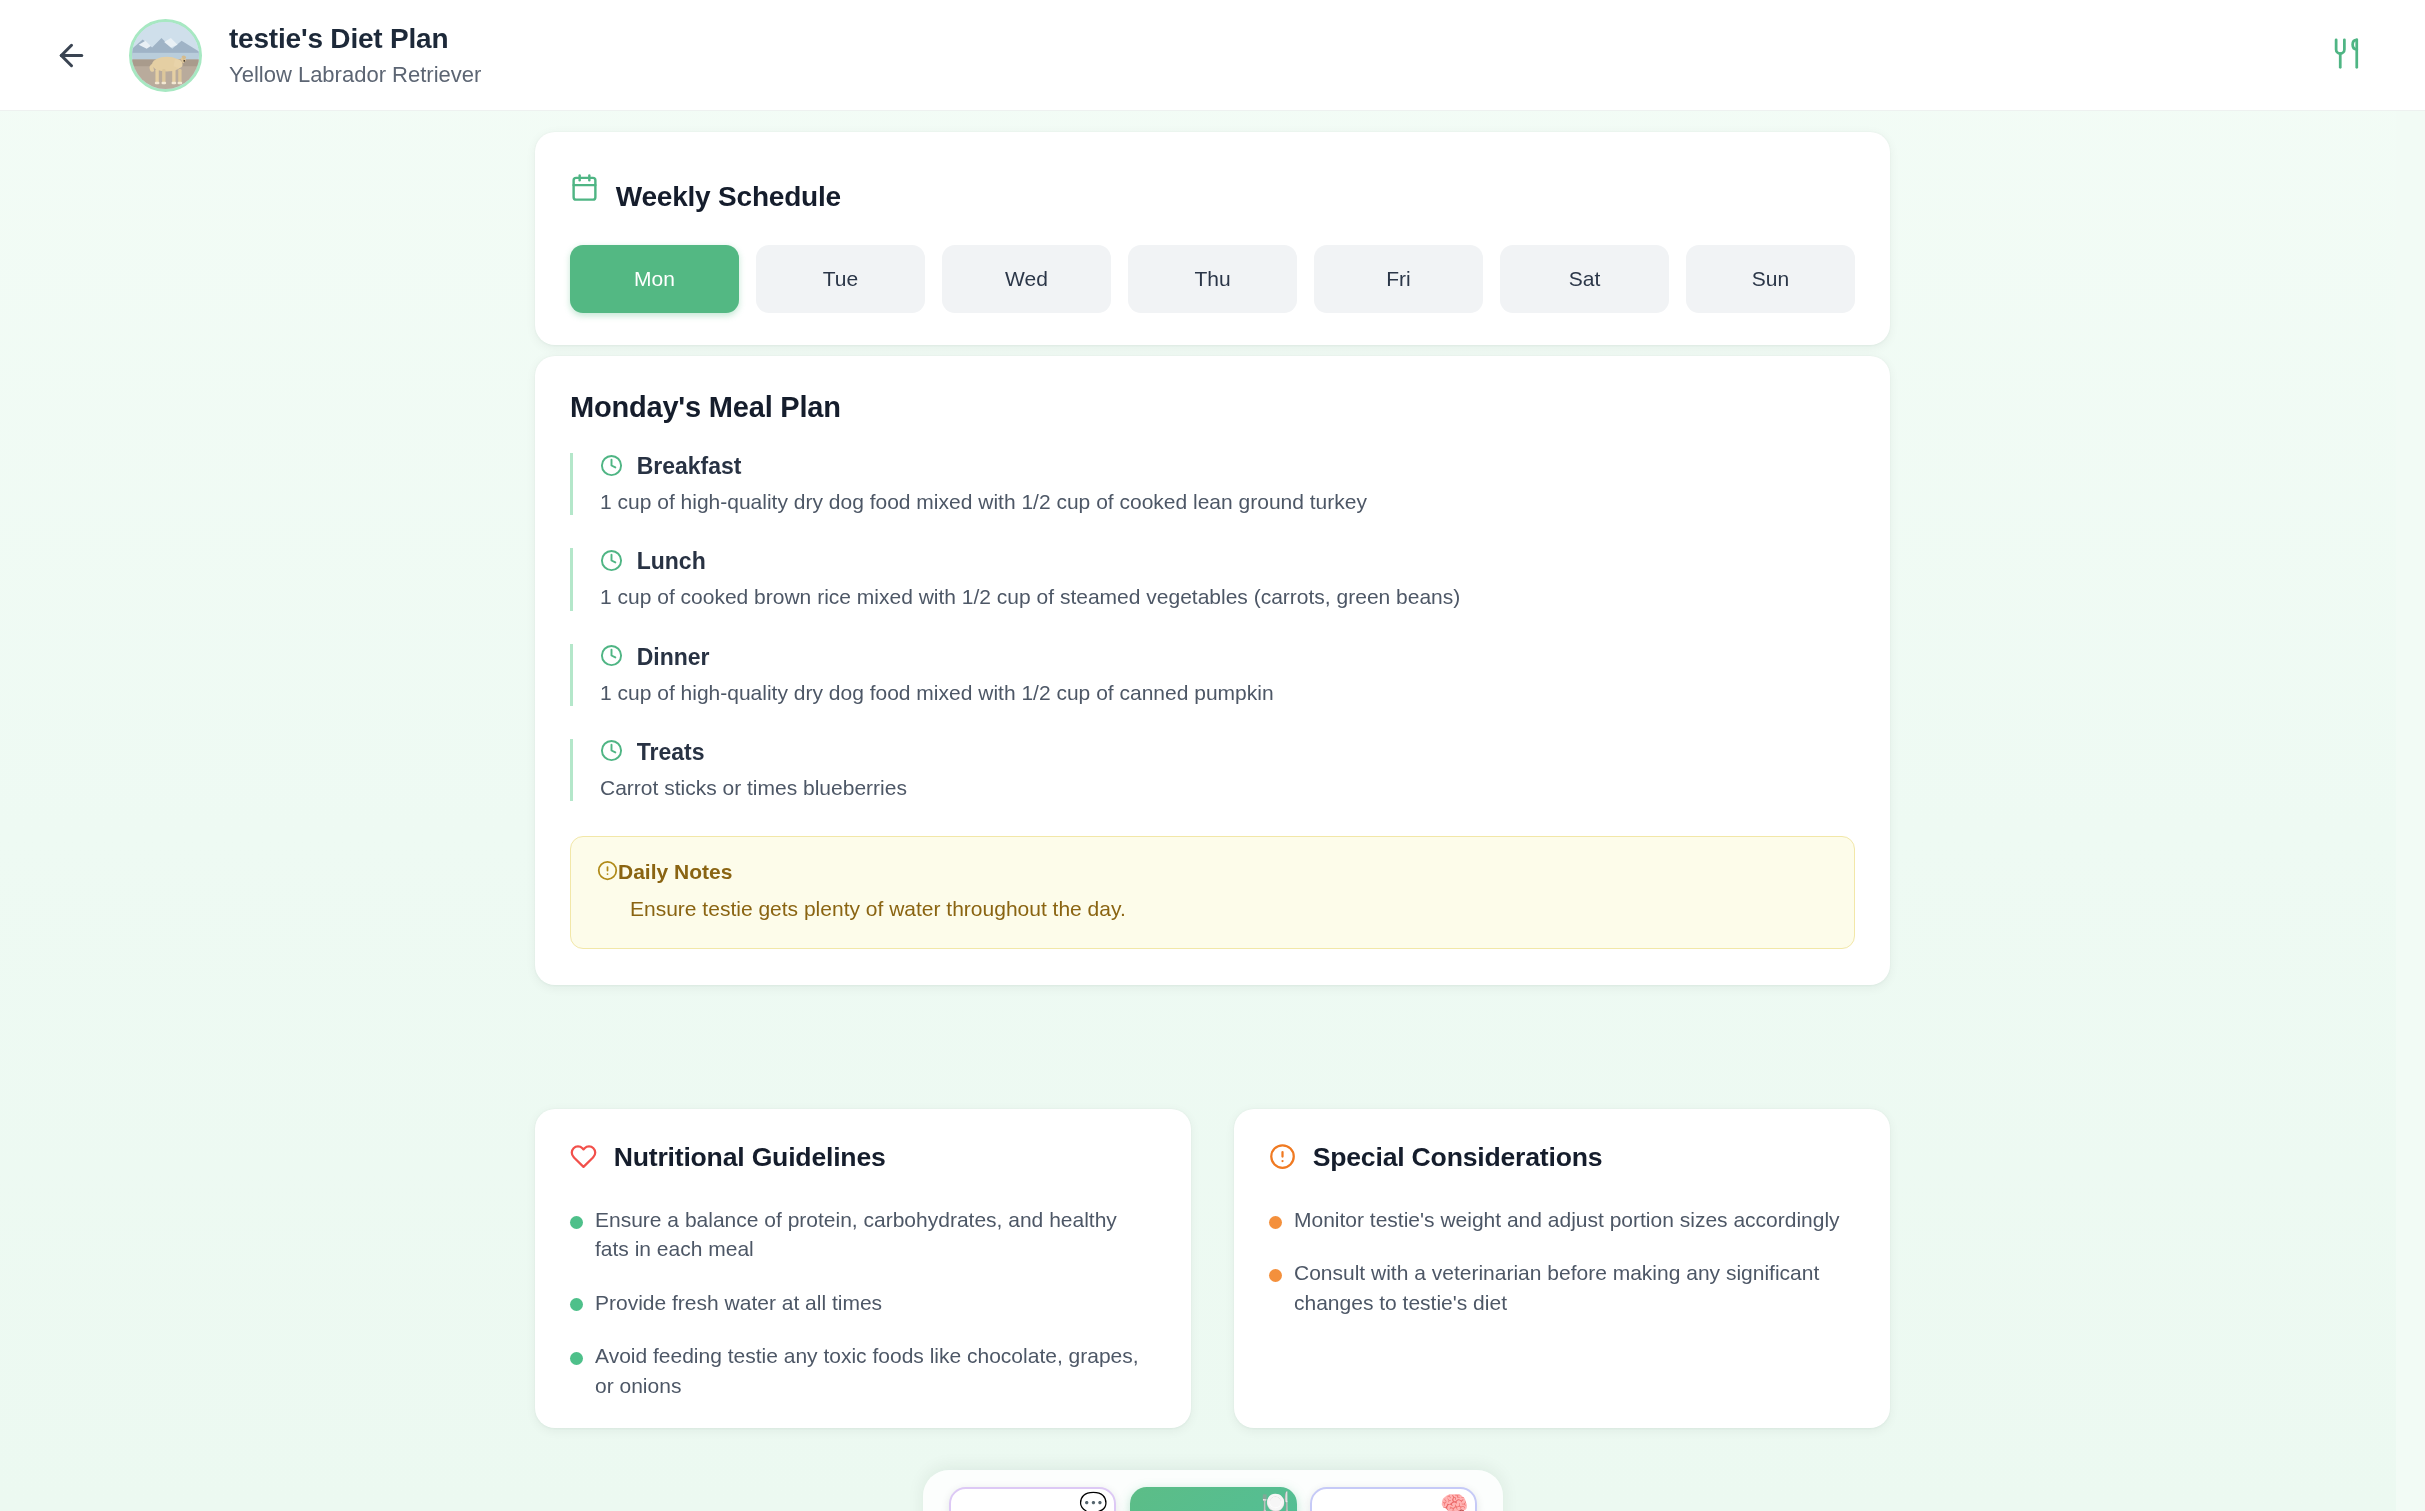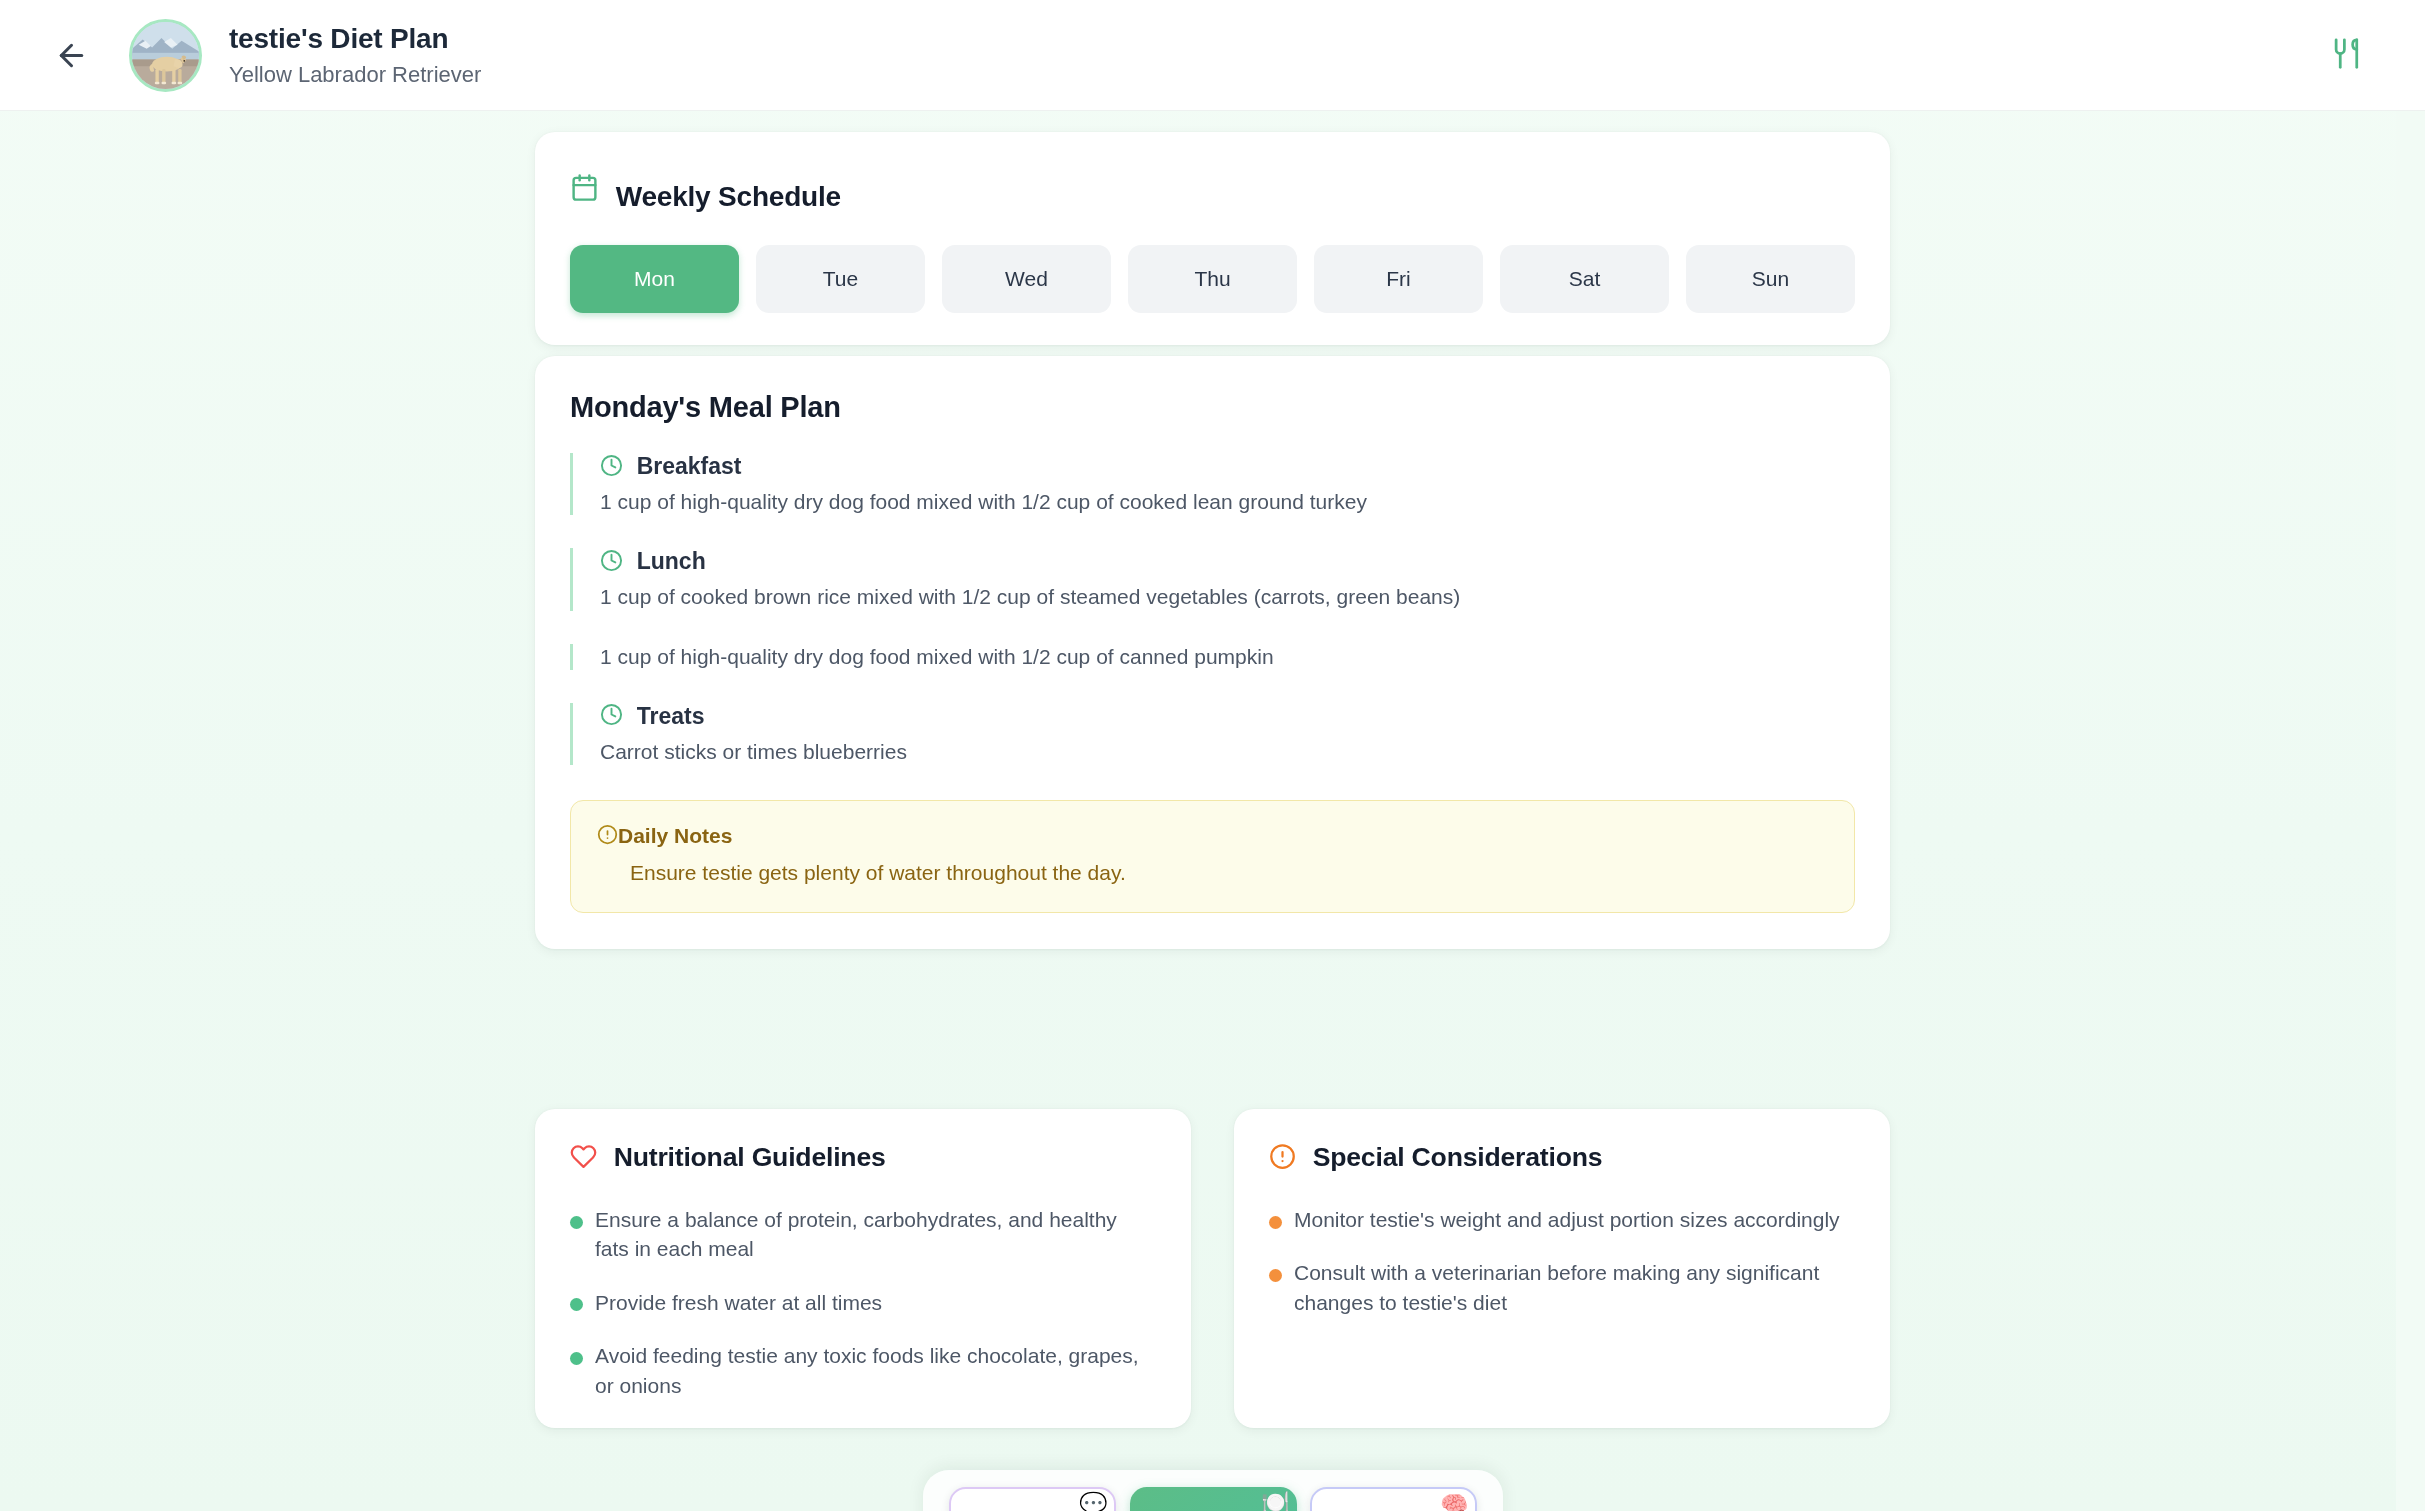--- a/index.html
+++ b/index.html
@@ -210,20 +210,29 @@
                   <circle cx="12" cy="12" r="10"></circle>
                   <polyline points="12 6 12 12 16 14"></polyline>
                 </svg>
             </span>
             <span class="meal-name">Lunch</span>
           </div>
           <div class="meal-desc">1 cup of cooked brown rice mixed with 1/2 cup of steamed vegetables (carrots, green beans)</div>
         </div>
 
         <div class="meal">
+          <div class="meal-h">
+            <span>
+              <svg width="23" height="23" viewBox="0 0 24 24" fill="none" stroke="#4fb584" stroke-width="2" stroke-linecap="round" stroke-linejoin="round">
+                  <circle cx="12" cy="12" r="10"></circle>
+                  <polyline points="12 6 12 12 16 14"></polyline>
+                </svg>
+            </span>
+            <span class="meal-name">Dinner</span>
+          </div>
           <div class="meal-desc">1 cup of high-quality dry dog food mixed with 1/2 cup of canned pumpkin</div>
         </div>
 
         <div class="meal">
           <div class="meal-h">
             <span>
               <svg width="23" height="23" viewBox="0 0 24 24" fill="none" stroke="#4fb584" stroke-width="2" stroke-linecap="round" stroke-linejoin="round">
                   <circle cx="12" cy="12" r="10"></circle>
                   <polyline points="12 6 12 12 16 14"></polyline>
                 </svg>

